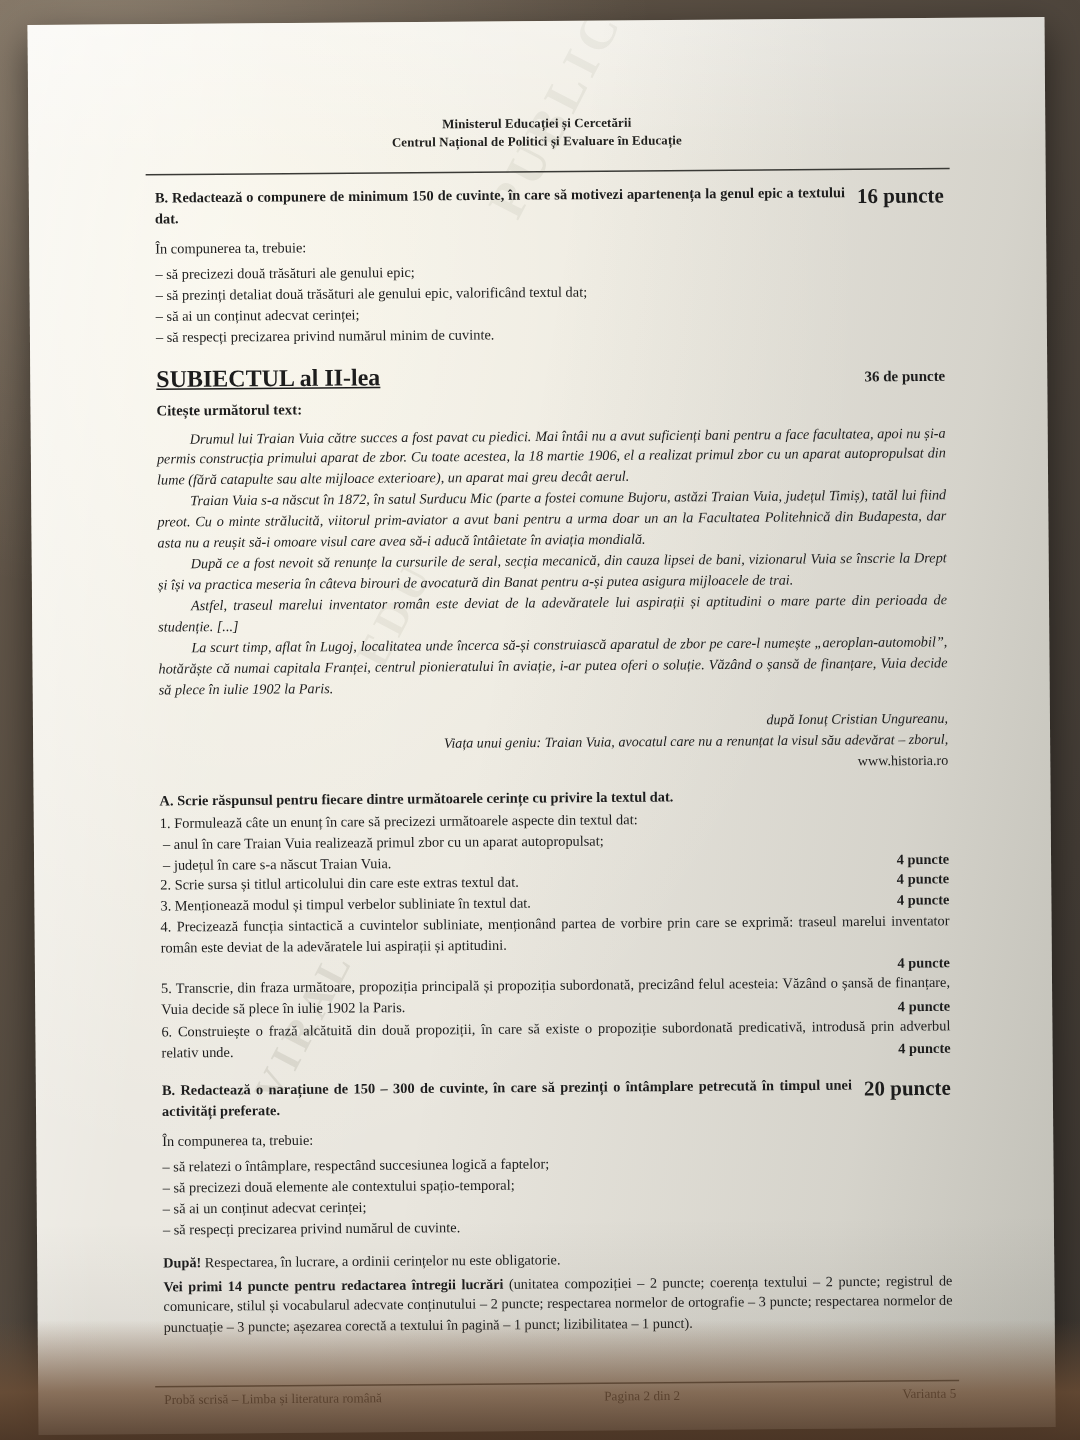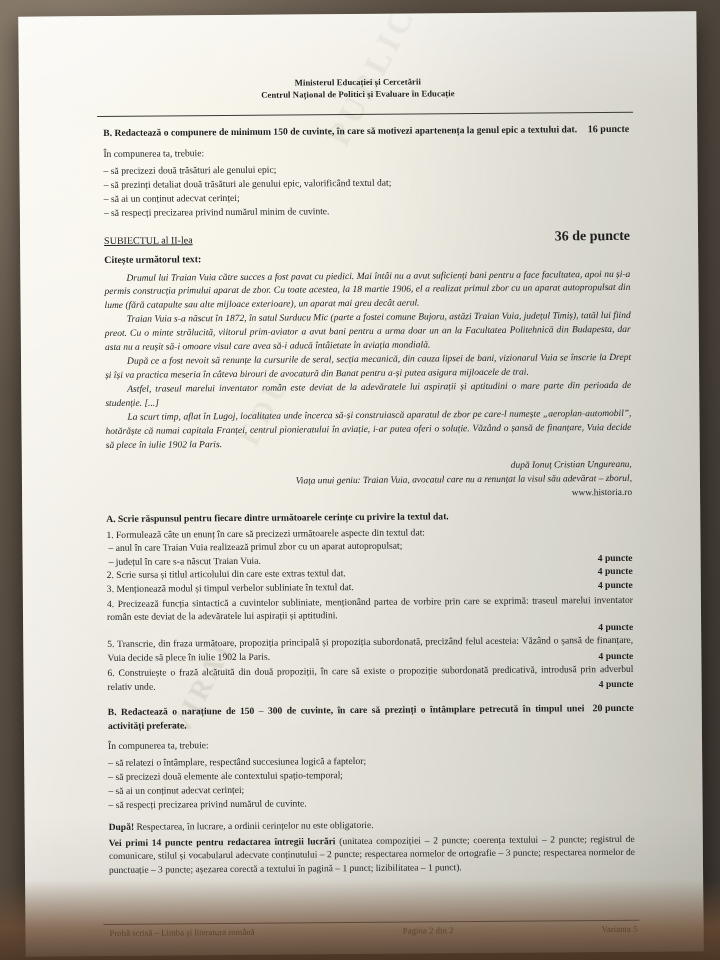--- a/index.html
+++ b/index.html
@@ -119,36 +119,36 @@
   }
   .b { font-weight: bold; }
   .row {
     display: flex;
     justify-content: space-between;
     align-items: flex-start;
     gap: 8px;
   }
   .row .l { flex: 1 1 auto; }
   .row .r { flex: 0 0 auto; text-align: right; white-space: nowrap; }
-  .pts { font-weight: bold; font-size: 10px; font-family: Liberation Serif, serif; }
+  .pts { font-weight: bold; font-size: 14px; font-family: Liberation Serif, serif; }
   .blk { margin: 7px 0 0 0; }
   .list { margin: 3px 0 0 0; padding: 0; }
   .list div { margin: 0.5px 0; padding-left: 10px; text-indent: -10px; }
   .subj {
     margin-top: 10px;
     display: flex;
     justify-content: space-between;
     align-items: baseline;
   }
   .subj .t {
-    font-weight: normal;
+    font-weight: bold;
     text-decoration: underline;
-    font-size: 10px;
-  }
-  .subj .p { font-weight: bold; font-size: 14px; }
+    font-size: 16px;
+  }
+  .subj .p { font-weight: bold; font-size: 10px; }
   .cite { font-weight: bold; margin-top: 3px; font-size: 9.9px; }
   .story {
     margin-top: 5px;
     font-style: italic;
     text-align: justify;
     font-size: 9.5px;
     line-height: 1.45;
   }
   .story p { margin: 0 0 0.5px 0; text-indent: 22px; }
   .srcblk {

